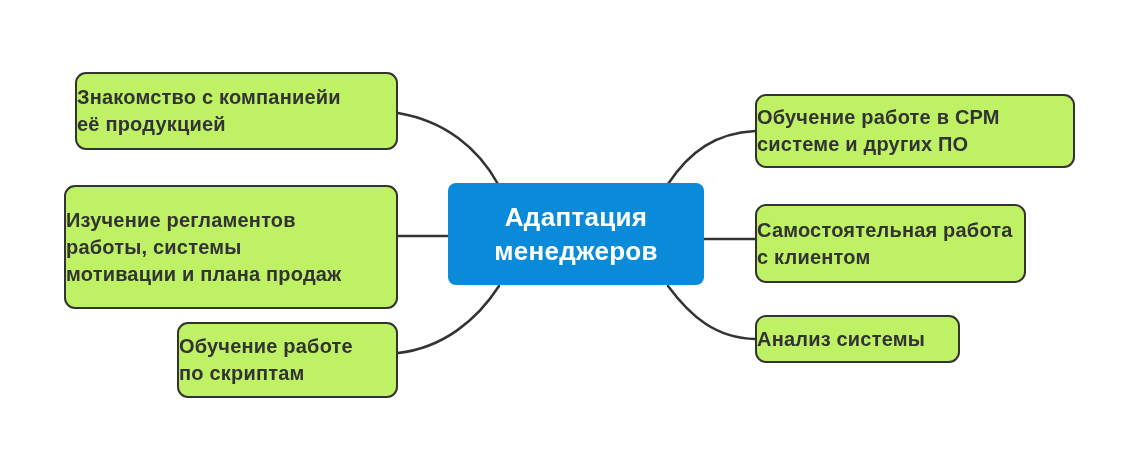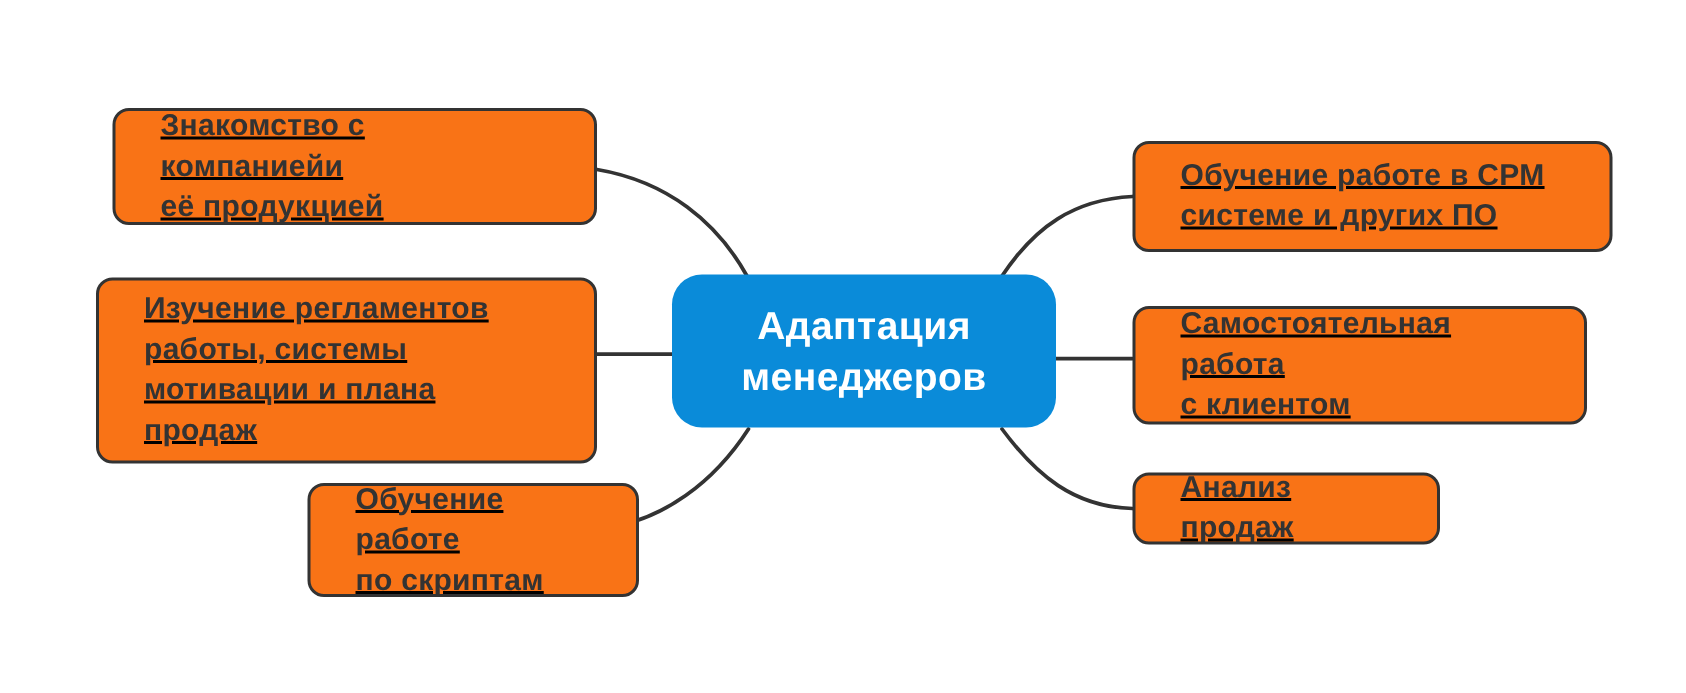--- a/index.html
+++ b/index.html
@@ -19,63 +19,62 @@
     position: absolute;
     left: 0; top: 0;
     width: 1124px;
     height: 462px;
     z-index: 1;
   }
   .node {
     position: absolute;
     z-index: 2;
     box-sizing: border-box;
-    background: #f97316;
+    background: #bef264;
     border: 2.5px solid #333333;
     border-radius: 11px;
     display: flex;
     align-items: center;
-    padding: 6px 30px;
-    text-decoration: underline;
+    padding: 6px 0;
   }
   .node .label {
     font-size: 20px;
     font-weight: bold;
     line-height: 27px;
     color: #333333;
     white-space: pre-line;
     letter-spacing: 0.2px;
   }
   .node-center {
     position: absolute;
     z-index: 2;
     box-sizing: border-box;
     background: #0a8bd9;
     border: none;
-    border-radius: 20px;
+    border-radius: 8px;
     display: flex;
     align-items: center;
     justify-content: center;
     text-align: center;
   }
   .node-center .label {
     font-size: 26px;
     font-weight: bold;
     line-height: 34px;
     color: #ffffff;
     white-space: pre-line;
     letter-spacing: 0.3px;
   }
   
   .n-top-left     { left: 75px;  top: 72px;  width: 323px; height: 78px;  }
   .n-mid-left     { left: 64px;  top: 185px; width: 334px; height: 124px; }
-  .n-bottom-left  { left: 177px; top: 322px; width: 221px; height: 76px; margin-left: 28px;  }
+  .n-bottom-left  { left: 177px; top: 322px; width: 221px; height: 76px;  }
   .n-center       { left: 448px; top: 183px; width: 256px; height: 102px; }
   .n-top-right    { left: 755px; top: 94px;  width: 320px; height: 74px;  }
-  .n-mid-right    { left: 755px; top: 204px; width: 303px; height: 79px;  }
+  .n-mid-right    { left: 755px; top: 204px; width: 271px; height: 79px;  }
   .n-bottom-right { left: 755px; top: 315px; width: 205px; height: 48px;  }
 </style>
 </head>
 <body>
 
 <div class="canvas">
 
   <svg class="connectors" viewBox="0 0 1124 462" xmlns="http://www.w3.org/2000/svg">
     <path d="M 398 113 C 445 121 478 148 498 184" fill="none" stroke="#333333" stroke-width="2.5" stroke-linecap="round"></path>
     <path d="M 398 236 L 450 236" fill="none" stroke="#333333" stroke-width="2.5" stroke-linecap="round"></path>
@@ -110,16 +109,16 @@
     <span class="label">Обучение работе в СРМ
 системе и других ПО</span>
   </div>
 
   <div class="node n-mid-right">
     <span class="label">Самостоятельная работа
 с клиентом</span>
   </div>
 
   <div class="node n-bottom-right">
-    <span class="label">Анализ продаж</span>
+    <span class="label">Анализ системы</span>
   </div>
 
 </div>
 
 </body></html>

